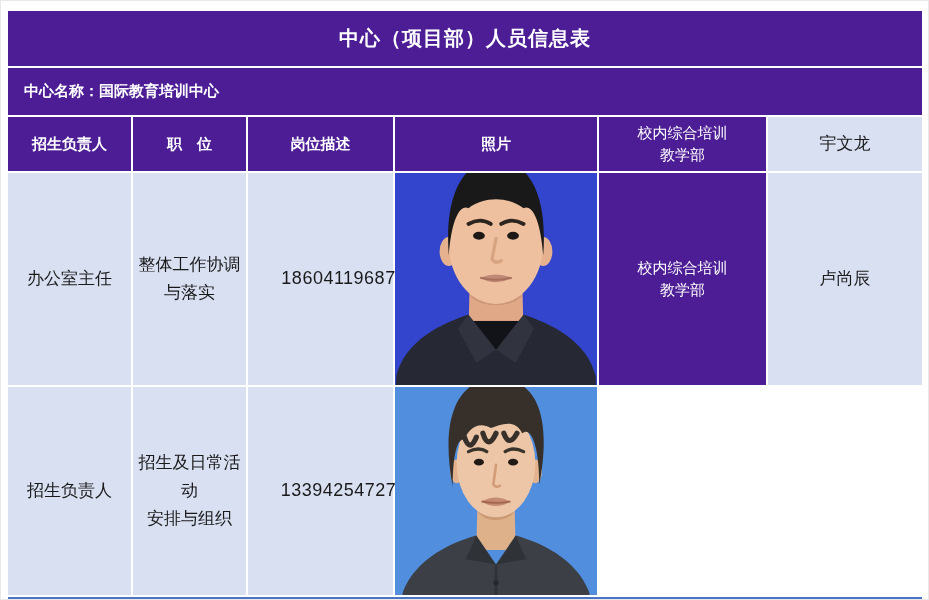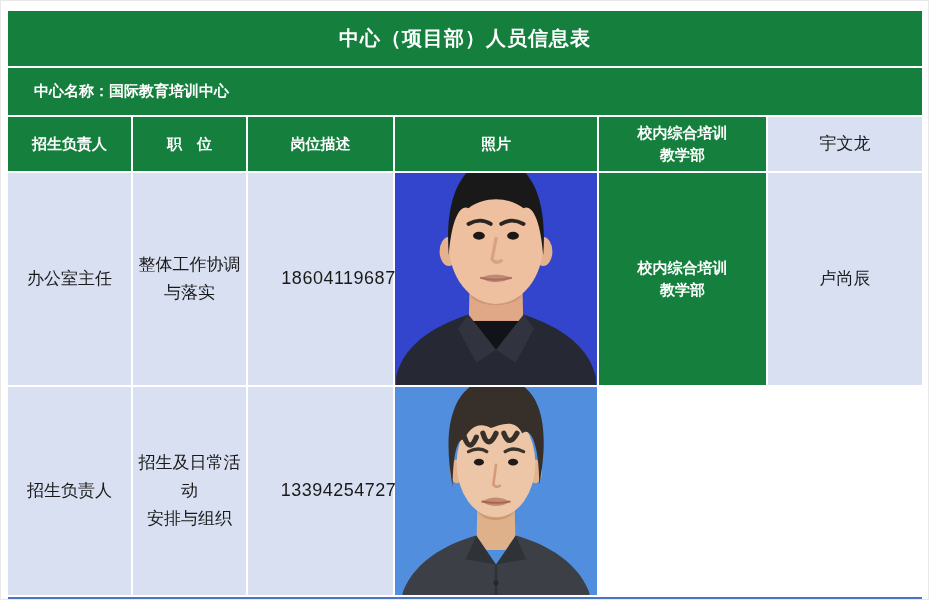--- a/index.html
+++ b/index.html
@@ -10,30 +10,30 @@
   }
   .sheet {
     position:absolute; left:7px; top:10px; width:914px;
     display:grid;
     grid-template-columns:123px 113px 145px 202px 167px 154px;
     grid-template-rows:55px 47px 54px 212px 208px 2px;
     gap:2px;
     background:#ffffff;
   }
   .span-all { grid-column:1 / -1; }
-  .blue  { background:#15803d; color:#ffffff; }
+  .blue  { background:#4c1d95; color:#ffffff; }
   .light { background:#d9e0f2; color:#1a1a1a; }
   .cell  { display:flex; align-items:center; justify-content:center; text-align:center; }
   .title-row { font-size:20px; font-weight:bold; letter-spacing:1px; }
   .subheader-row {
     display:flex; align-items:center; justify-content:flex-start;
-    font-size:15px; font-weight:bold; padding-left:26px; box-sizing:border-box;
+    font-size:15px; font-weight:bold; padding-left:16px; box-sizing:border-box;
   }
   .col-header { font-size:15px; font-weight:bold; }
-  .project-cell { font-size:15px; font-weight:bold; line-height:1.5; white-space:pre-line;text-align:center; }
+  .project-cell { font-size:15px; font-weight:normal; line-height:1.5; white-space:pre-line;text-align:center; }
   .data-cell { font-size:17px; line-height:1.65; white-space:pre-line; }
   .phone-cell { font-size:18px; letter-spacing:0.5px;padding-left:36px; }
   .photo-cell { padding:0; overflow:hidden; position:relative; }
   .photo-cell svg { display:block; width:100%; height:100%; }
   .bottom-strip { background:#4d73c4; }
 </style>
 </head>
 <body>
 
 <div class="page">

